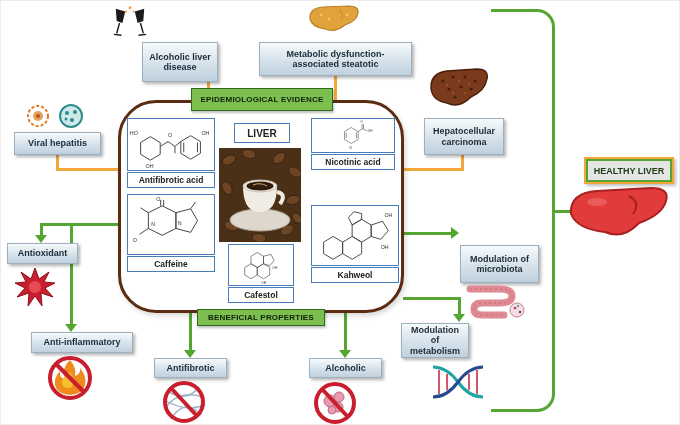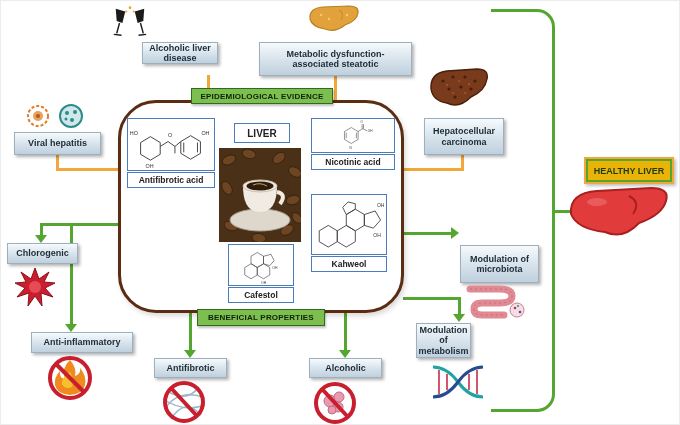--- a/index.html
+++ b/index.html
@@ -26,21 +26,21 @@
   .lbox { position:absolute; z-index:2; display:flex; align-items:center; justify-content:center;
           text-align:center; font-weight:700; font-size:9px; line-height:1.15; color:#1c2b36;
           background:linear-gradient(180deg,#f6fafc 0%, #dbe6ee 45%, #bfd0dd 100%);
           border:1px solid #9db0c0; box-shadow:2px 2px 3px rgba(0,0,0,.3); padding:2px 4px; }
   .banner { position:absolute; z-index:4; display:flex; align-items:center; justify-content:center;
             font-weight:700; font-size:8px; letter-spacing:.2px; color:#10220c;
             background:var(--banner-bg,#7CBF4E); border:1.5px solid var(--banner-border,#2E6B1E);
             box-shadow:1px 2px 2px rgba(0,0,0,.25); }
   .outcome { position:absolute; z-index:2; display:flex; align-items:center; justify-content:center;
              text-align:center; font-weight:700; font-size:9px; color:#1d3c10;
-             background:#eab308; border:2px solid var(--evidence-line,#F2A73B);
+             background:#e5e5e5; border:2px solid var(--evidence-line,#F2A73B);
              box-shadow:inset 0 0 0 2px var(--benefit-line,#55A630), 2px 2px 3px rgba(0,0,0,.25); }
 
   
   .center-box { position:absolute; left:117px; top:99px; width:286px; height:213px;
                 border:3px solid var(--center-border,#5B2C12); border-radius:38px;
                 background:#fff; z-index:2; box-shadow:2px 3px 5px rgba(0,0,0,.15); }
   .coffee-label { position:absolute; z-index:3; display:flex; align-items:center; justify-content:center;
                   font-weight:700; font-size:10px; color:#222; background:#fff; border:1.5px solid #4a7ebb; }
   .photo { position:absolute; z-index:3; }
   .photo svg { display:block; width:100%; height:100%; }
@@ -79,21 +79,21 @@
   <div class="arr-r" style="left:450px;top:226px"></div>
   <div class="ln bn" style="left:402px;top:296px;width:58px;height:3px"></div>
   <div class="ln bn" style="left:457px;top:296px;width:3px;height:18px"></div>
   <div class="arr-d" style="left:452px;top:313px"></div>
 
   <div class="bracket" style="left:490px;top:8px;width:64px;height:403px"></div>
   <div class="ln bn" style="left:554px;top:209px;width:16px;height:3px"></div>
 
   <div class="center-box"></div>
 
-  <div class="banner" style="left:190px;top:87px;width:142px;height:16px">
+  <div class="banner" style="left:190px;top:87px;width:142px;height:23px">
     <span>EPIDEMIOLOGICAL EVIDENCE</span>
   </div>
   <div class="banner" style="left:196px;top:308px;width:128px;height:17px">
     <span>BENEFICIAL PROPERTIES</span>
   </div>
 
   <div class="coffee-label" style="left:233px;top:122px;width:56px;height:20px">
     <span>LIVER</span>
   </div>
 
@@ -150,22 +150,40 @@
         <line x1="59.5" y1="17" x2="59.5" y2="9" stroke="#444"></line>
         <line x1="58" y1="17" x2="66" y2="21" stroke="#444"></line>
         <text x="54" y="7">O</text>
         <text x="67" y="23">OH</text>
         <text x="35" y="52">N</text>
       </svg>
     </div>
     <div class="chem-name">Nicotinic acid</div>
   </div>
 
-
-  <div class="chem" style="left:310px;top:193px;width:76px;height:78px">
+  <div class="chem" style="left:126px;top:193px;width:88px;height:78px">
+    <div class="chem-art">
+      <svg viewBox="0 0 86 60">
+        <polygon points="20,18 34,11 48,18 48,34 34,41 20,34" fill="none" stroke="#444"></polygon>
+        <polygon points="48,18 63,14 70,26 63,38 48,34" fill="none" stroke="#444"></polygon>
+        <line x1="32.5" y1="11" x2="32.5" y2="5" stroke="#444"></line>
+        <line x1="35.5" y1="11" x2="35.5" y2="5" stroke="#444"></line>
+        <line x1="20" y1="34" x2="11" y2="40" stroke="#444"></line>
+        <line x1="20" y1="18" x2="12" y2="13" stroke="#444"></line>
+        <line x1="63" y1="14" x2="68" y2="7" stroke="#444"></line>
+        <text x="28" y="6">O</text>
+        <text x="23" y="32">N</text>
+        <text x="50" y="31">N</text>
+        <text x="4" y="48">O</text>
+      </svg>
+    </div>
+    <div class="chem-name">Caffeine</div>
+  </div>
+
+  <div class="chem" style="left:310px;top:204px;width:88px;height:78px">
     <div class="chem-art">
       <svg viewBox="0 0 82 62">
         <polygon points="8,38 18,32 28,38 28,50 18,56 8,50" fill="none" stroke="#444"></polygon>
         <polygon points="28,38 38,32 48,38 48,50 38,56 28,50" fill="none" stroke="#444"></polygon>
         <polygon points="38,20 48,14 58,20 58,32 48,38 38,32" fill="none" stroke="#444"></polygon>
         <polygon points="58,20 70,16 76,26 68,35 58,32" fill="none" stroke="#444"></polygon>
         <polygon points="38,20 34,12 40,6 48,8 48,14" fill="none" stroke="#444"></polygon>
         <text x="68" y="45">OH</text>
         <text x="72" y="12">OH</text>
       </svg>
@@ -180,46 +198,46 @@
         <polygon points="26,36 36,30 46,36 46,48 36,54 26,48" fill="none" stroke="#444"></polygon>
         <polygon points="16,18 26,12 36,18 36,30 26,36 16,30" fill="none" stroke="#444"></polygon>
         <polygon points="36,18 48,15 53,25 46,33 36,30" fill="none" stroke="#444"></polygon>
         <text x="50" y="38">OH</text>
         <text x="32" y="62">OH</text>
       </svg>
     </div>
     <div class="chem-name">Cafestol</div>
   </div>
 
-  <div class="lbox" style="left:141px;top:41px;width:76px;height:22px">
+  <div class="lbox" style="left:141px;top:41px;width:76px;height:40px">
     <span>Alcoholic liver disease</span>
   </div>
   <div class="lbox" style="left:258px;top:41px;width:153px;height:34px">
     <span>Metabolic dysfunction-associated steatotic</span>
   </div>
   <div class="lbox" style="left:13px;top:131px;width:87px;height:23px">
     <span>Viral hepatitis</span>
   </div>
   <div class="lbox" style="left:423px;top:117px;width:80px;height:37px">
     <span>Hepatocellular carcinoma</span>
   </div>
 
   <div class="lbox" style="left:6px;top:242px;width:71px;height:21px">
-    <span>Chlorogenic</span>
+    <span>Antioxidant</span>
   </div>
   <div class="lbox" style="left:30px;top:331px;width:102px;height:21px">
     <span>Anti-inflammatory</span>
   </div>
   <div class="lbox" style="left:153px;top:357px;width:73px;height:20px">
     <span>Antifibrotic</span>
   </div>
   <div class="lbox" style="left:308px;top:357px;width:73px;height:20px">
     <span>Alcoholic</span>
   </div>
-  <div class="lbox" style="left:415px;top:322px;width:55px;height:35px">
+  <div class="lbox" style="left:400px;top:322px;width:68px;height:35px">
     <span>Modulation of metabolism</span>
   </div>
   <div class="lbox" style="left:459px;top:244px;width:79px;height:38px">
     <span>Modulation of microbiota</span>
   </div>
 
   <div class="outcome" style="left:583px;top:156px;width:90px;height:27px">
     <span>HEALTHY LIVER</span>
   </div>
 

